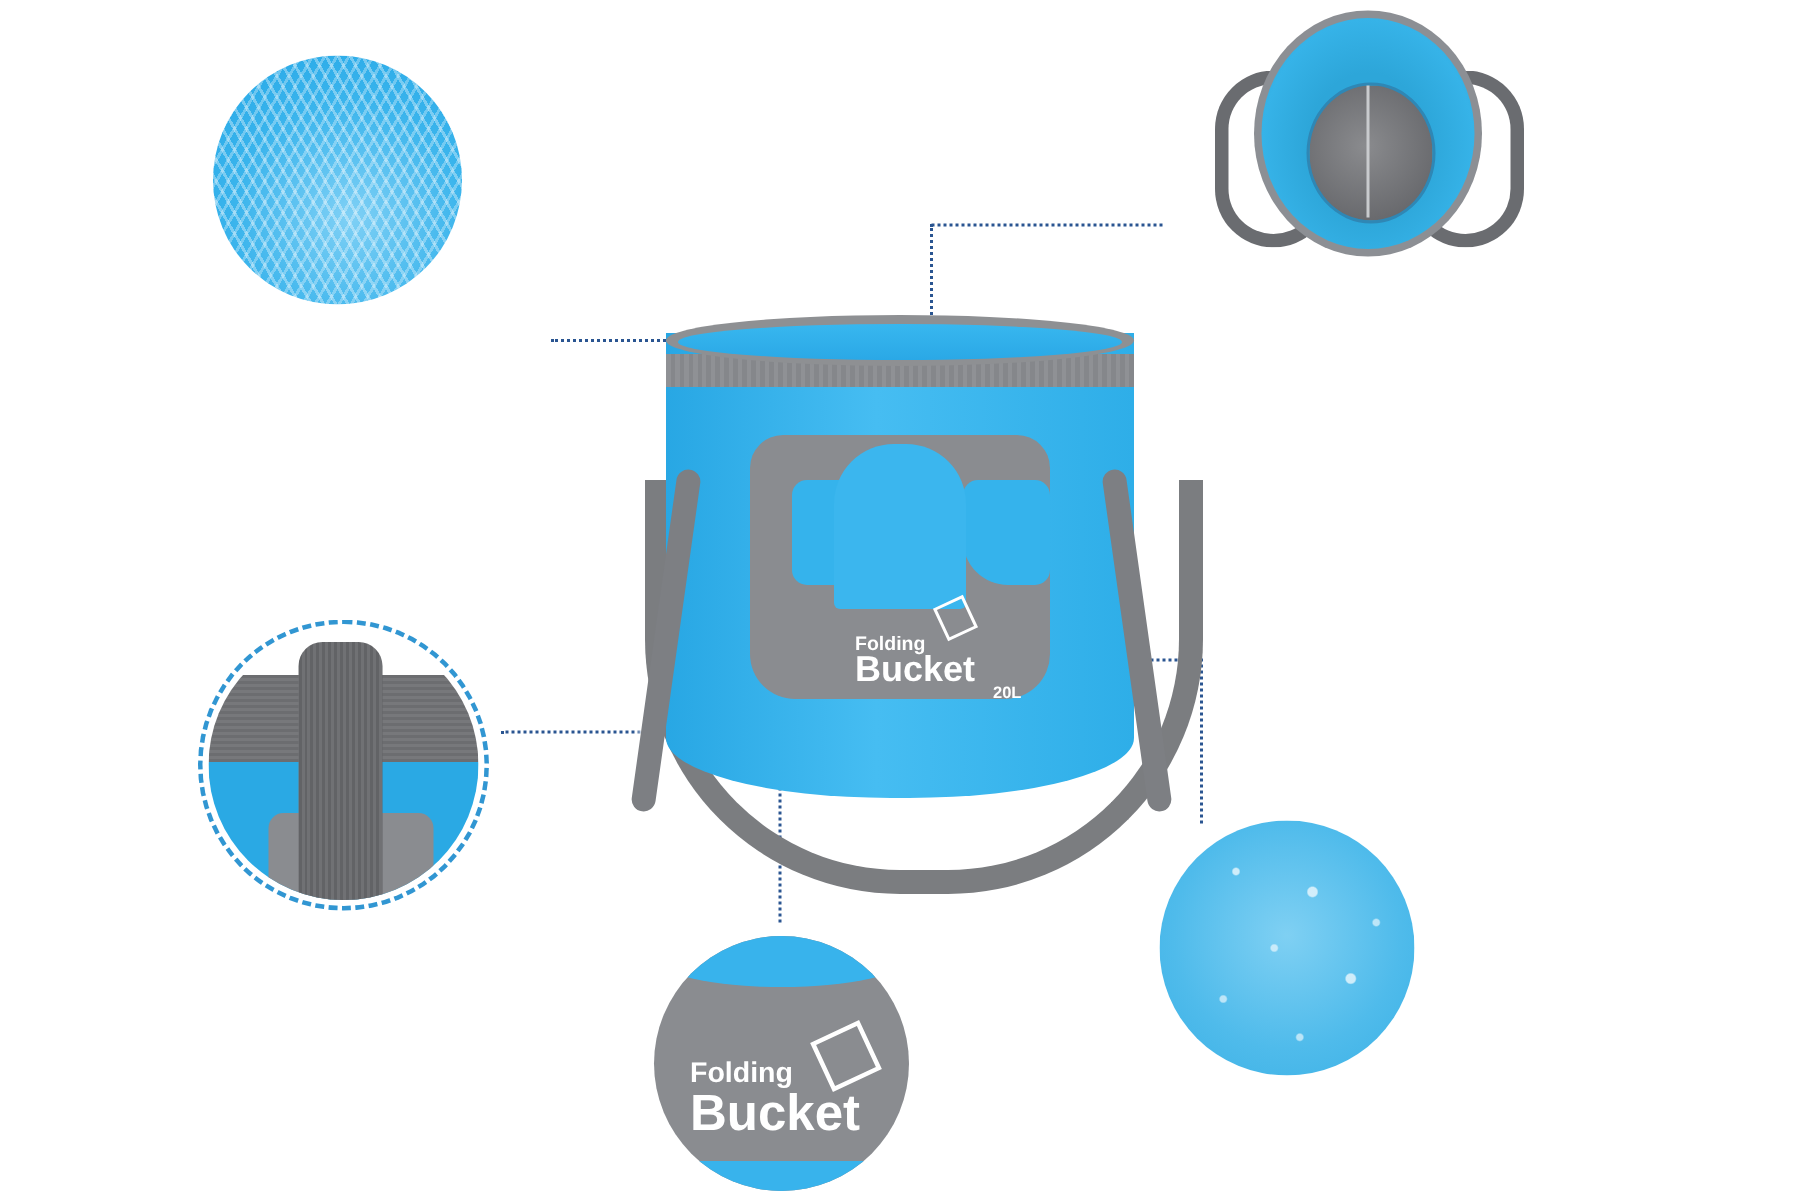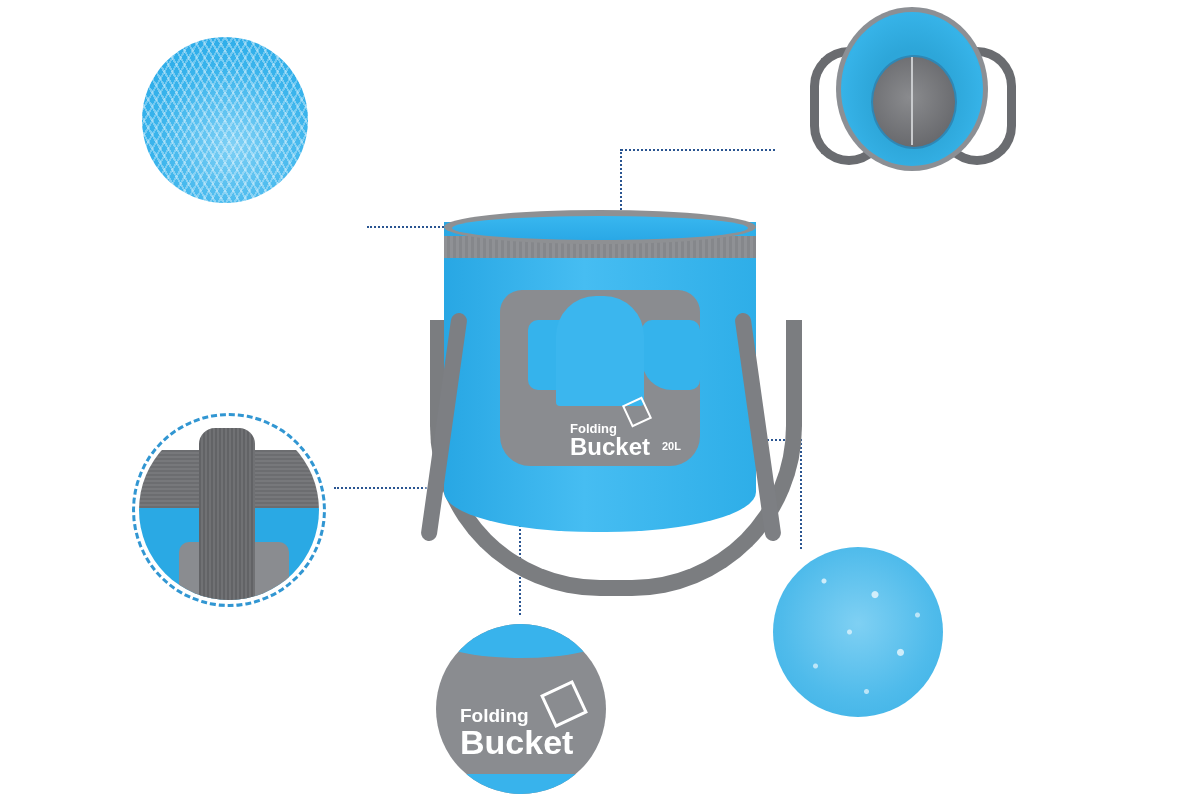--- a/index.html
+++ b/index.html
@@ -44,21 +44,21 @@
   .b-panel { position: absolute; left: 70px; top: 90px; width: 200px; height: 176px; background: #8a8c90; border-radius: 22px 22px 30px 30px; }
   .b-hole { position: absolute; top: 120px; width: 58px; height: 70px; background: #35b3ec; border-radius: 10px 10px 30px 10px; }
   .b-hole.l { left: 98px; }
   .b-hole.r { left: 212px; border-radius: 10px 10px 10px 30px; }
   .b-window { position: absolute; left: 126px; top: 96px; width: 88px; height: 110px; background: #3bb6ee; border-radius: 40px 40px 4px 4px; }
   .strap-front-l { position: absolute; left: 6px; top: 112px; width: 16px; height: 230px; background: #7d7f83; border-radius: 8px; transform: rotate(8deg); }
   .strap-front-r { position: absolute; left: 320px; top: 112px; width: 16px; height: 230px; background: #7d7f83; border-radius: 8px; transform: rotate(-8deg); }
   .logo { position: absolute; left: 140px; top: 222px; color: #fff; font-weight: bold; }
   .logo .s { font-size: 13px; display: block; line-height: 13px; }
   .logo .b { font-size: 24px; display: block; line-height: 24px; }
-  .cap { position: absolute; left: 232px; top: 240px; color: #fff; font-weight: bold; font-size: 11px; }
+  .cap { position: absolute; left: 232px; top: 256px; color: #fff; font-weight: bold; font-size: 11px; }
   .pour-icon { position: absolute; left: 196px; top: 200px; width: 18px; height: 20px; border: 2px solid #fff; transform: rotate(-25deg); }
 
   
   .strapc { left: 132px; top: 413px; width: 180px; height: 180px; border-radius: 50%; border: 3px dashed #3196d2; padding: 4px; box-sizing: content-box; }
   .strapc-in { width: 180px; height: 180px; border-radius: 50%; overflow: hidden; position: relative; background: #ffffff; }
   .sc-band { position: absolute; left: 0; top: 30px; width: 180px; height: 58px; background: repeating-linear-gradient(0deg, #6c6d70 0 2px, #77787b 2px 4px); }
   .sc-blue { position: absolute; left: 0; top: 88px; width: 180px; height: 92px; background: #2aa9e4; }
   .sc-plate { position: absolute; left: 40px; top: 122px; width: 110px; height: 70px; background: #8a8c90; border-radius: 10px; }
   .sc-strap { position: absolute; left: 60px; top: 8px; width: 56px; height: 180px; background: repeating-linear-gradient(90deg, #626366 0 2px, #707174 2px 4px); border-radius: 16px 16px 0 0; }
 

